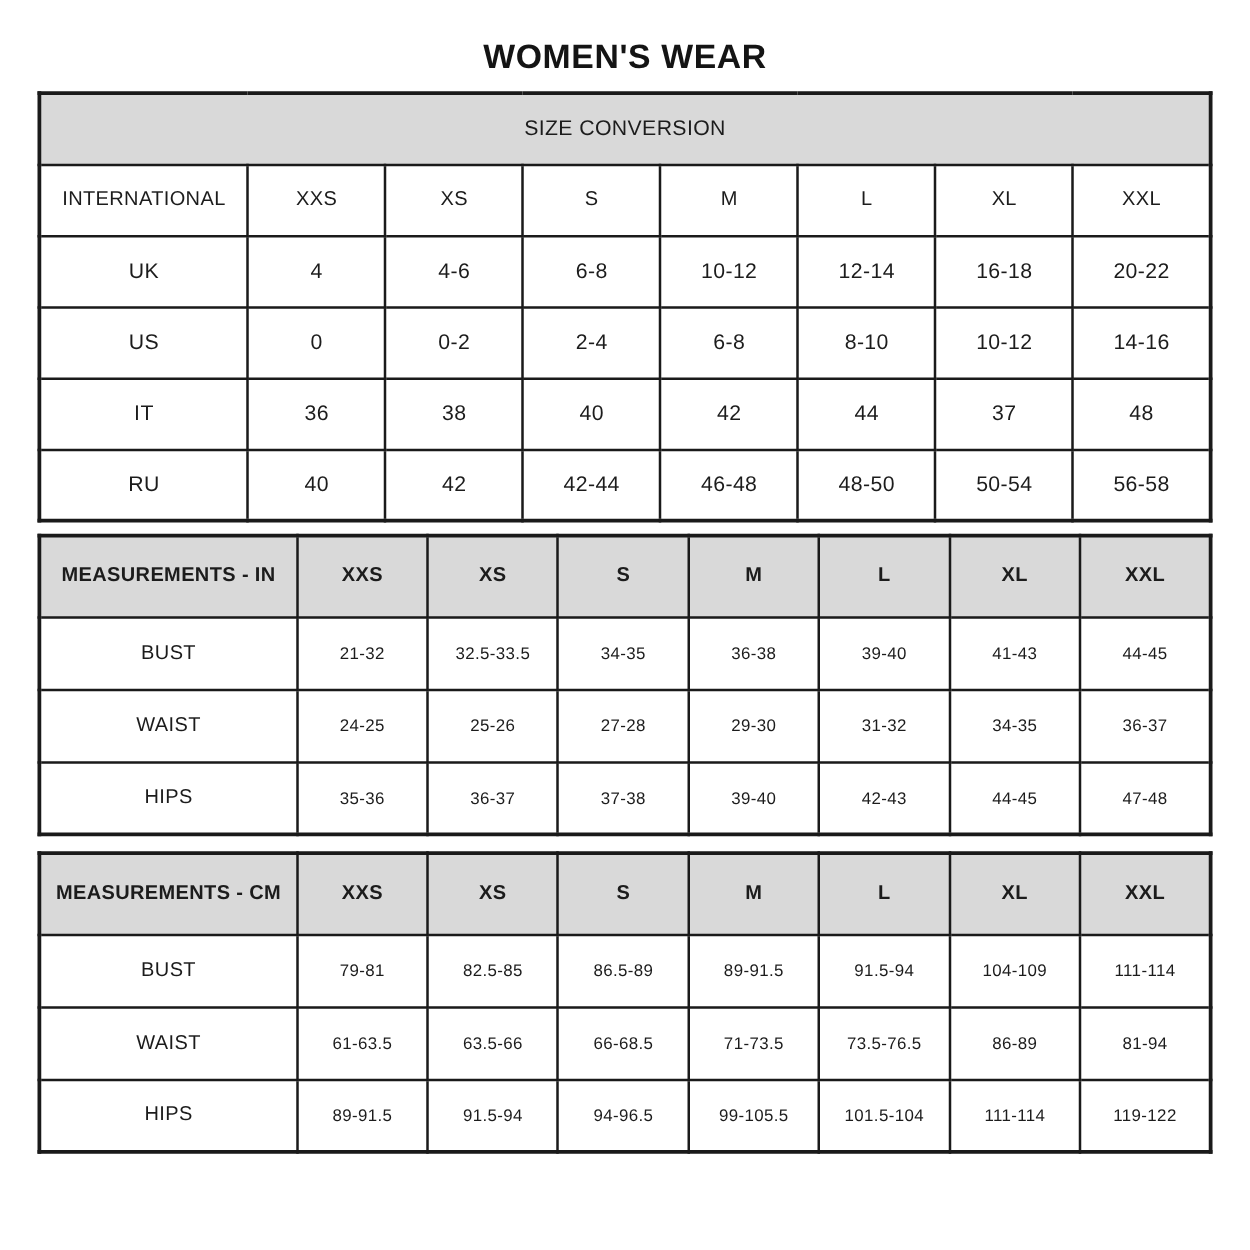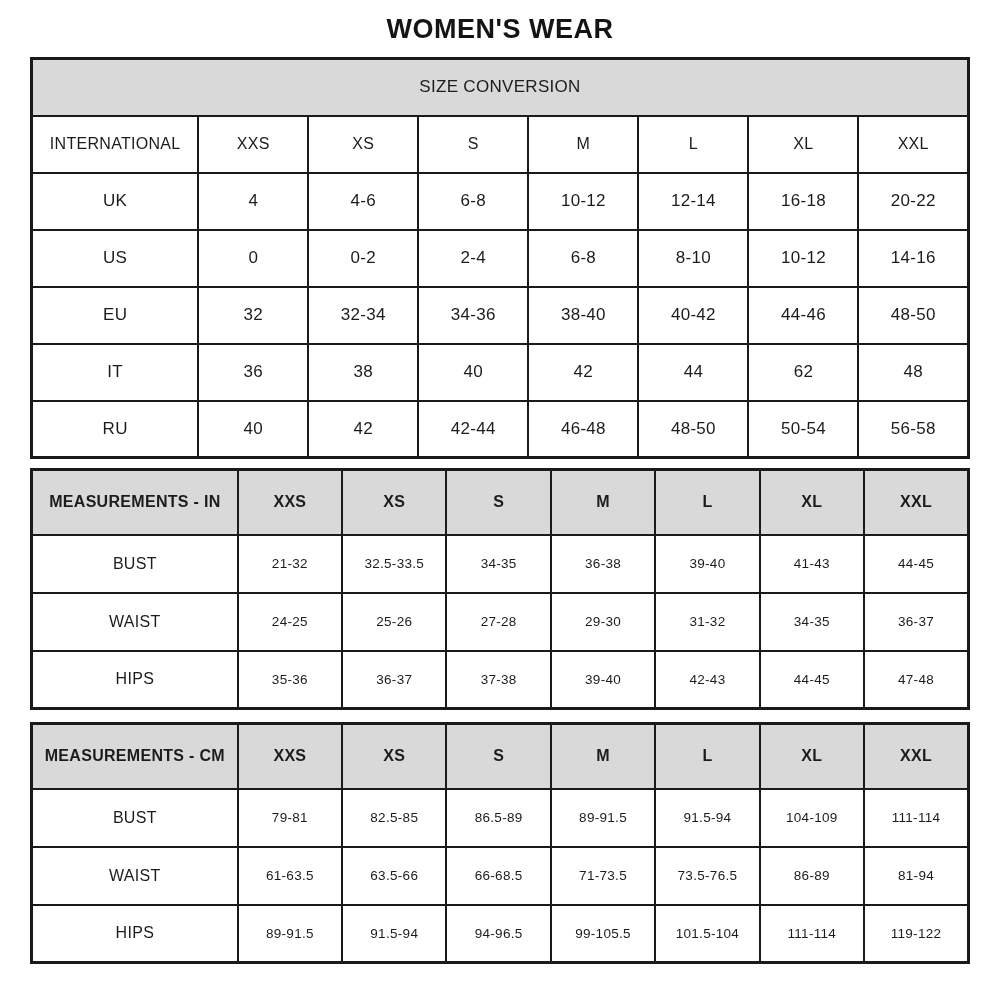--- a/index.html
+++ b/index.html
@@ -3,21 +3,21 @@
 <meta charset="utf-8">
 <style>
   * { margin: 0; padding: 0; box-sizing: border-box; }
   html, body { background: #ffffff; }
   body {
     width: 1000px; height: 1000px;
     font-family: "Liberation Sans", sans-serif;
     color: #1c1c1c;
     overflow: hidden;
   }
-  .page { width: 1000px; height: 1000px; padding: 0 30px; }
+  .page { width: 1000px; height: 1000px; padding: 16px 30px; }
   .page-title {
     text-align: center;
     font-size: 27px;
     font-weight: 700;
     letter-spacing: 0.5px;
     color: #141414;
     padding: 14px 0 12px 0;
   }
   table {
     width: 100%;
@@ -103,37 +103,27 @@
           <th class="row-label">US</th>
           <td>0</td>
           <td>0-2</td>
           <td>2-4</td>
           <td>6-8</td>
           <td>8-10</td>
           <td>10-12</td>
           <td>14-16</td>
         </tr>
         <tr>
-          <th class="row-label">EU</th>
-          <td>32</td>
-          <td>32-34</td>
-          <td>34-36</td>
-          <td>38-40</td>
-          <td>40-42</td>
-          <td>44-46</td>
-          <td>48-50</td>
-        </tr>
-        <tr>
           <th class="row-label">IT</th>
           <td>36</td>
           <td>38</td>
           <td>40</td>
           <td>42</td>
           <td>44</td>
-          <td>62</td>
+          <td>37</td>
           <td>48</td>
         </tr>
         <tr>
           <th class="row-label">RU</th>
           <td>40</td>
           <td>42</td>
           <td>42-44</td>
           <td>46-48</td>
           <td>48-50</td>
           <td>50-54</td>

